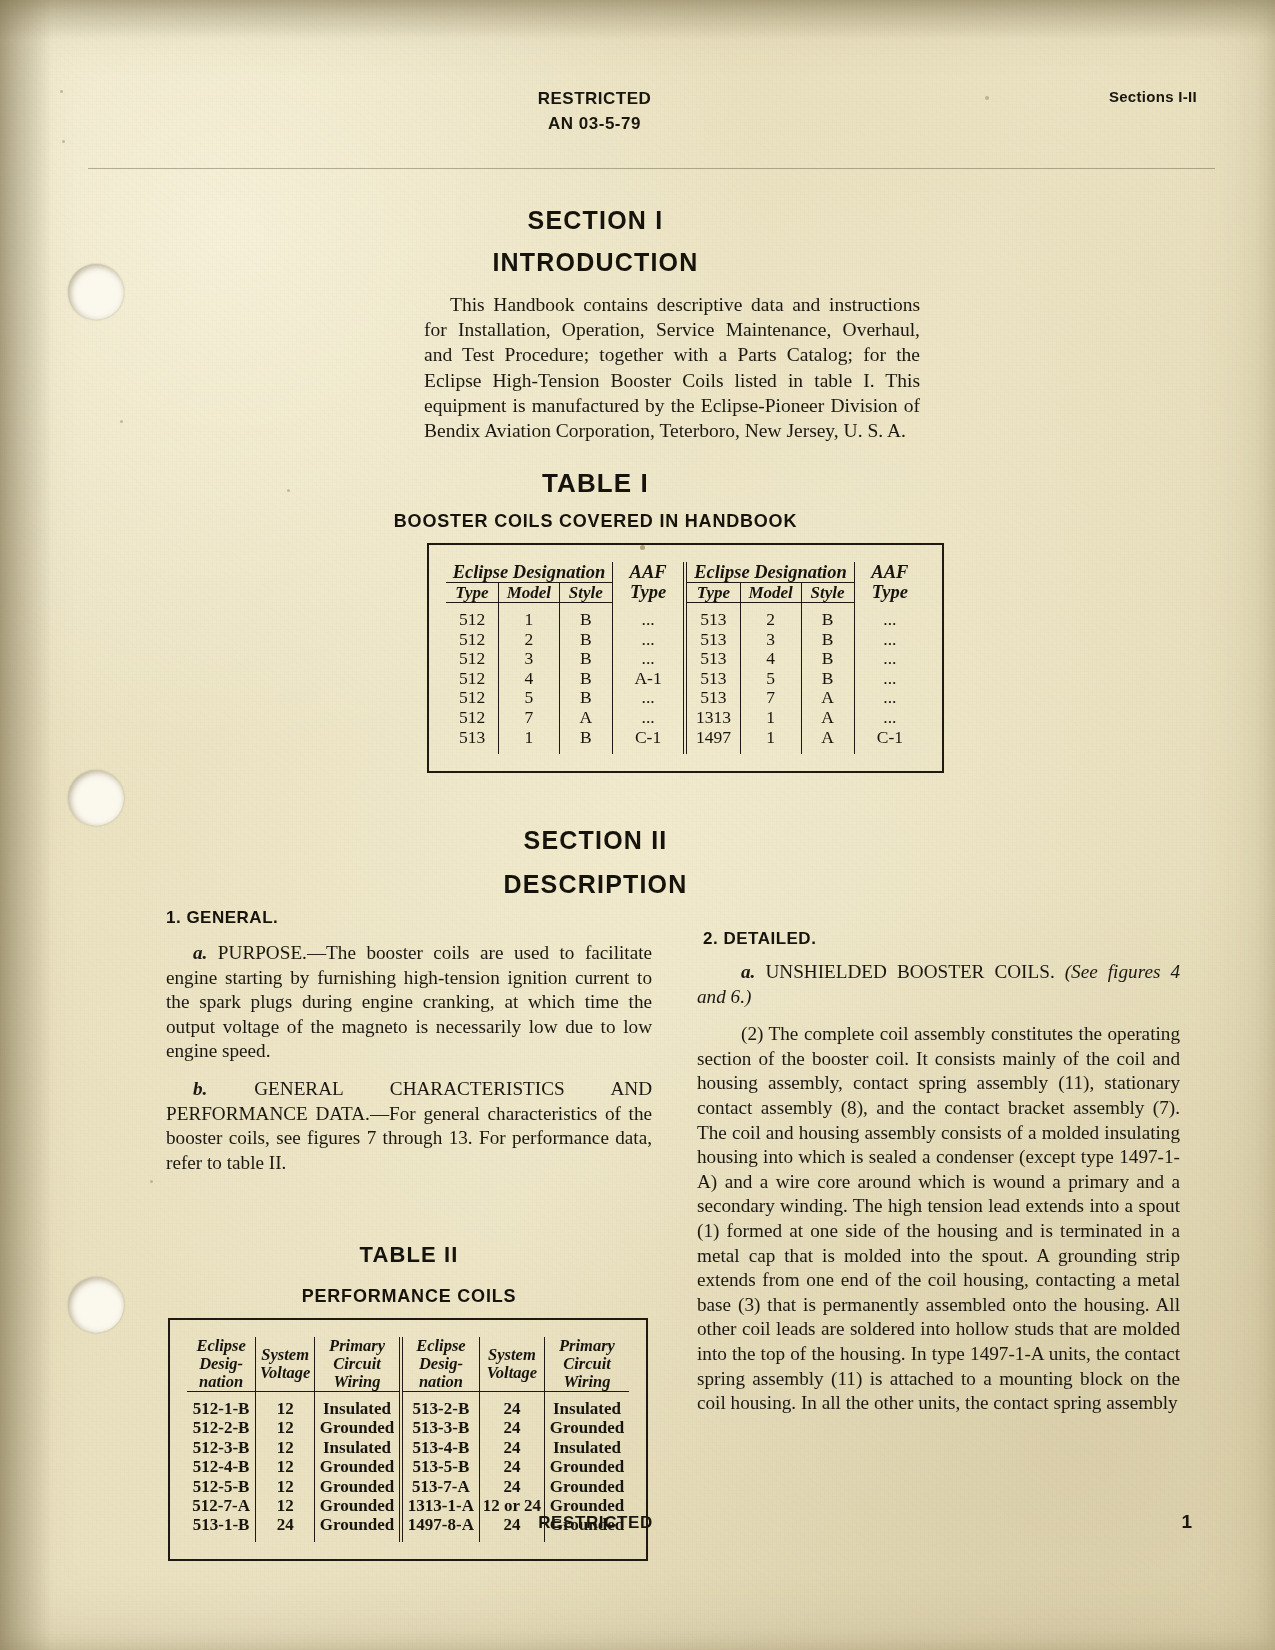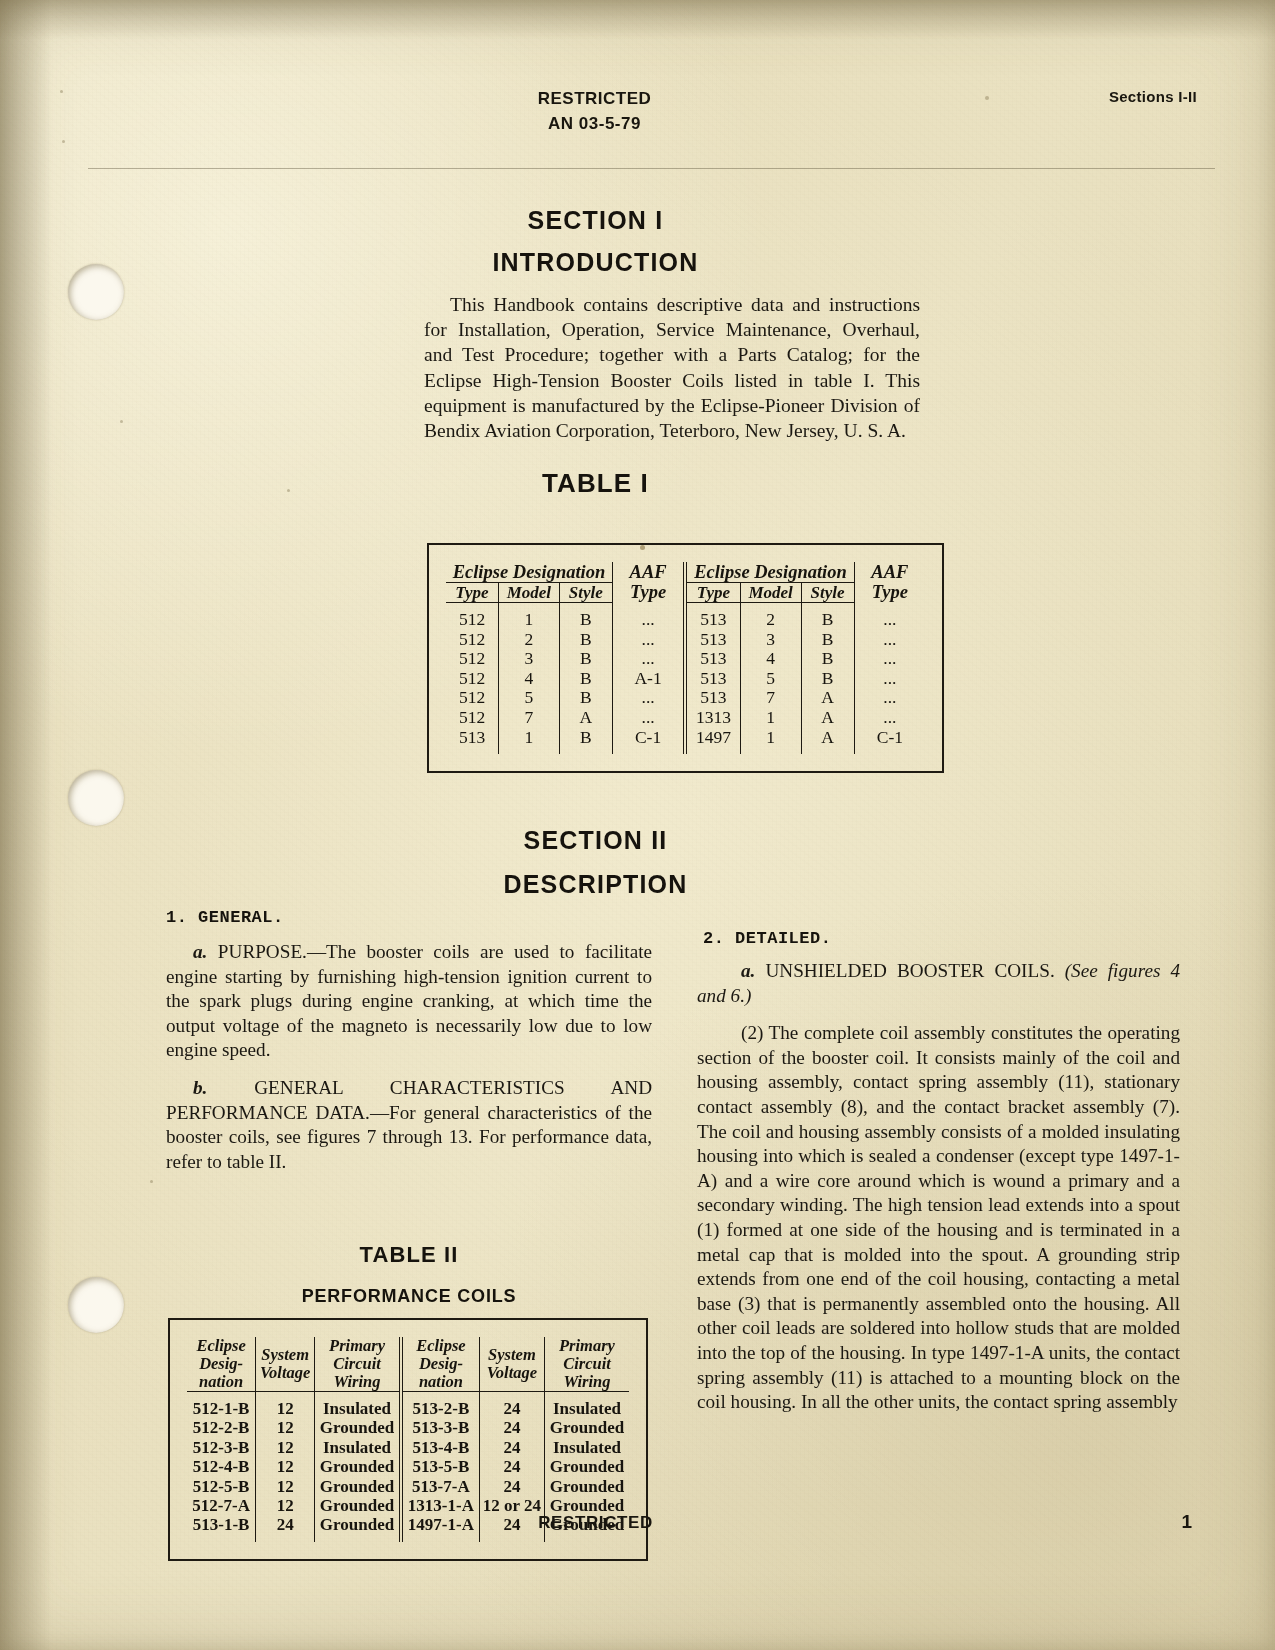--- a/index.html
+++ b/index.html
@@ -171,21 +171,21 @@
   .bb { border-bottom: 1.5px solid #1e1a12; }
   .thickleft { border-left: 4.5px double #1e1a12; }
   .spacer-row td { height: 7px; }
 
   
   #sec2-title { position:absolute; left:0; right:0; top:826px; font-size: 25px; letter-spacing: 1.2px; }
   #sec2-sub   { position:absolute; left:0; right:0; top:870px; font-size: 25px; letter-spacing: 1.2px; }
   #sec2-title .t, #sec2-sub .t { margin-left: -84px; display:inline-block; }
 
   .colhead {
-    font-family: Liberation Mono, monospace;
+    font-family: Liberation Sans, sans-serif;
     font-weight: bold;
     font-size: 17px;
     letter-spacing: .5px;
     color: #16130d;
   }
   #col-left {
     position: absolute;
     left: 166px; top: 908px; width: 486px;
   }
   #col-right {
@@ -278,20 +278,21 @@
       <div id="rh-right">Sections I-II</div>
     </div>
     <div id="rule"></div>
 
     <div class="sec-title" id="sec1-sub"><span class="t">INTRODUCTION</span></div>
     <div class="sec-title" id="sec1-title"><span class="t">SECTION  I</span></div>
 
     <div id="intro">This Handbook contains descriptive data and instructions for Installation, Operation, Service Maintenance, Overhaul, and Test Procedure; together with a Parts Catalog; for the Eclipse High-Tension Booster Coils listed in table I.  This equipment is manufactured by the Eclipse-Pioneer Division of Bendix Aviation Corporation, Teterboro, New Jersey, U. S. A.</div>
 
     <div class="sec-title" id="t1-title"><span class="t">TABLE  I</span></div>
+    <div class="sec-title" id="t1-sub"><span class="t">BOOSTER  COILS  COVERED  IN  HANDBOOK</span></div>
 
     <div id="table1-wrap">
       <div class="tab-outer">
         <table class="oldtab">
           <tbody>
               <tr>
             <th class="hcell bb" colspan="3">Eclipse Designation</th>
             <th class="hcell bl" rowspan="2" style="width:88px;">
               <span>AAF</span><br>
               <span>Type</span>
@@ -510,21 +511,21 @@
                 <td class="d2cell bl">12</td>
                 <td class="d2cell bl">Grounded</td>
                 <td class="d2cell thickleft">1313-1-A</td>
                 <td class="d2cell bl">12 or 24</td>
                 <td class="d2cell bl">Grounded</td>
               </tr>
               <tr>
                 <td class="d2cell ">513-1-B</td>
                 <td class="d2cell bl">24</td>
                 <td class="d2cell bl">Grounded</td>
-                <td class="d2cell thickleft">1497-1-A</td>
+                <td class="d2cell thickleft">1497-8-A</td>
                 <td class="d2cell bl">24</td>
                 <td class="d2cell bl">Grounded</td>
               </tr>
             </tbody>
           <tbody>
               <tr class="spacer-row">
             <td></td>
                 <td class="bl"></td>
                 <td class="bl"></td>
             <td class="thickleft"></td>

